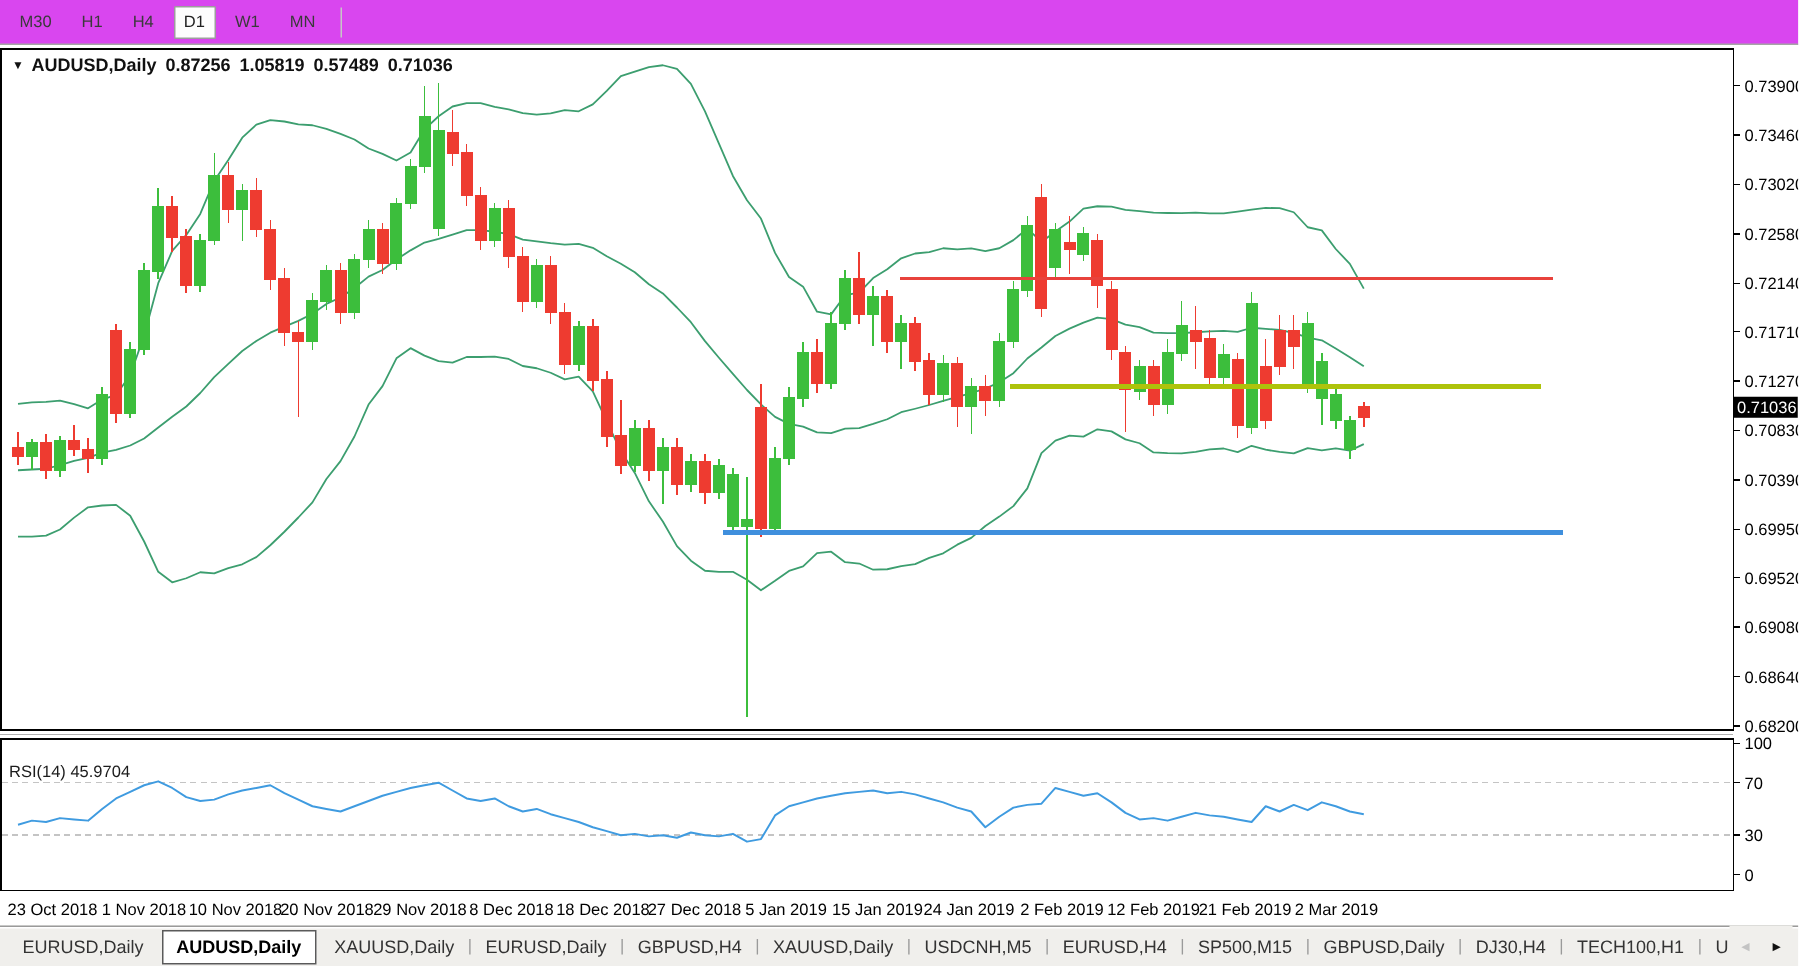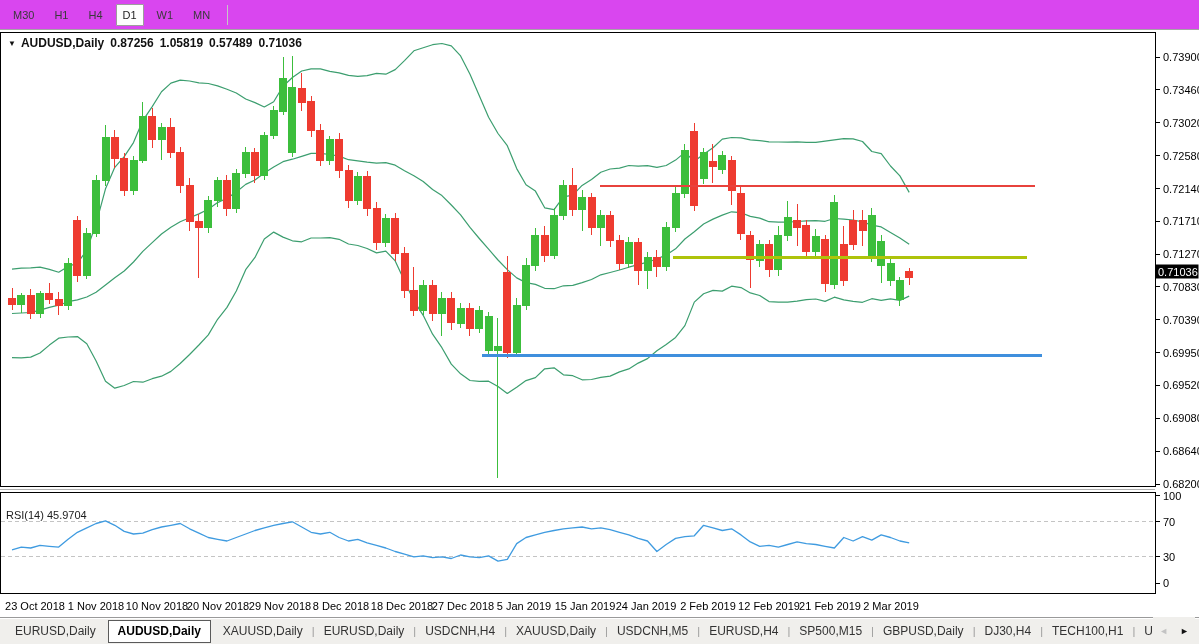--- a/index.html
+++ b/index.html
@@ -329,21 +329,21 @@
 
   <div id="tabbar">
       <span class="tab">EURUSD,Daily</span>
       <span class="tsep" style="visibility: hidden;">|</span>
       <span class="tab active">AUDUSD,Daily</span>
       <span class="tsep" style="visibility: hidden;">|</span>
       <span class="tab">XAUUSD,Daily</span>
       <span class="tsep">|</span>
       <span class="tab">EURUSD,Daily</span>
       <span class="tsep">|</span>
-      <span class="tab">USDCNH,H4</span>
+      <span class="tab">GBPUSD,H4</span>
       <span class="tsep">|</span>
       <span class="tab">XAUUSD,Daily</span>
       <span class="tsep">|</span>
       <span class="tab">USDCNH,M5</span>
       <span class="tsep">|</span>
       <span class="tab">EURUSD,H4</span>
       <span class="tsep">|</span>
       <span class="tab">SP500,M15</span>
       <span class="tsep">|</span>
       <span class="tab">GBPUSD,Daily</span>

